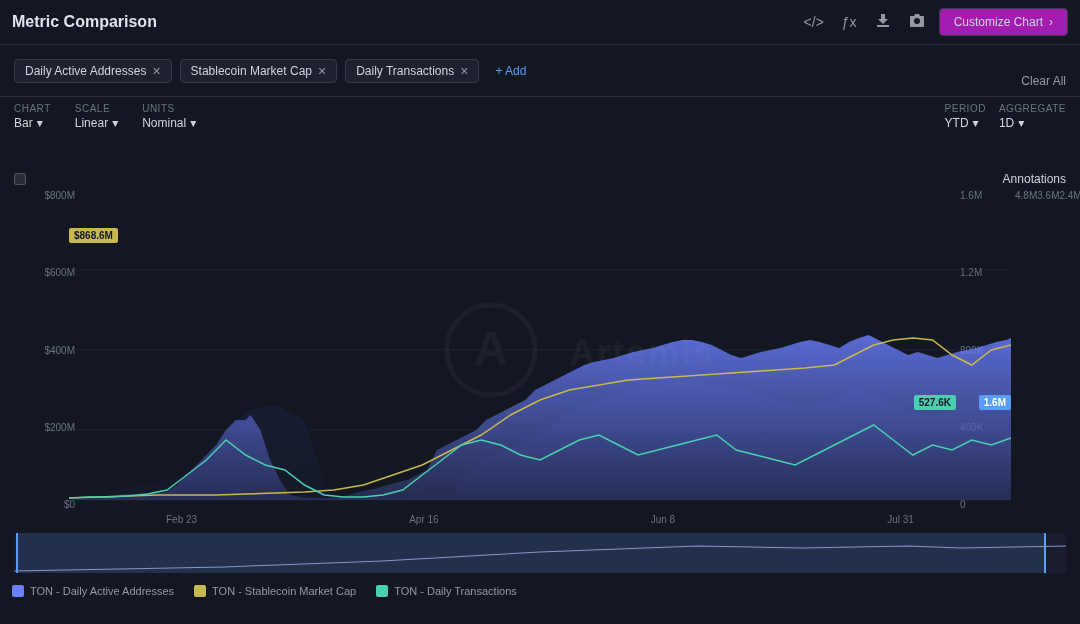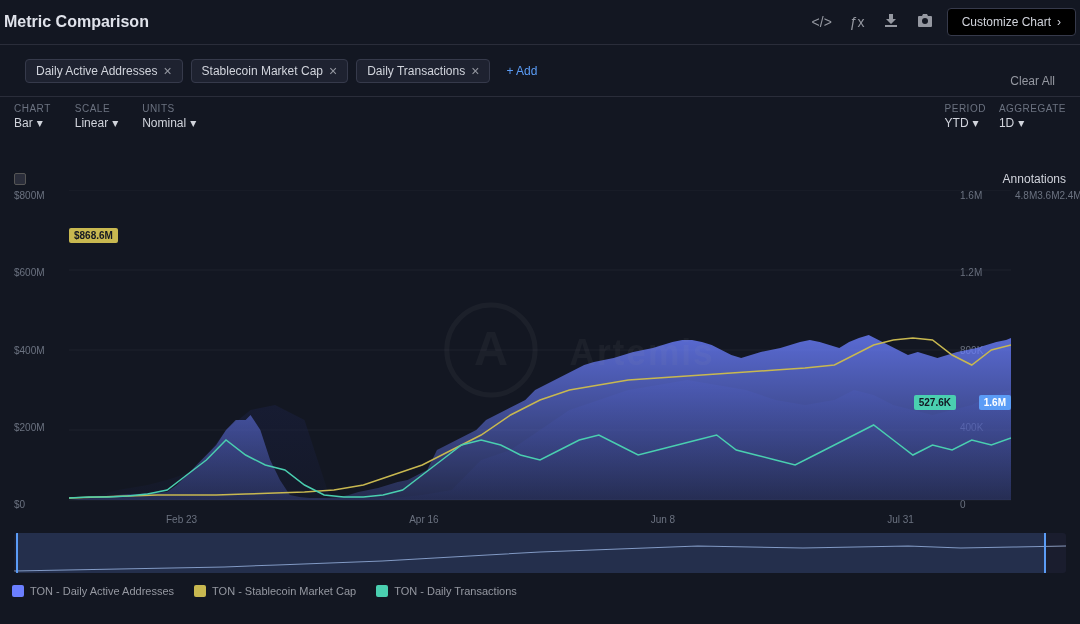--- a/index.html
+++ b/index.html
@@ -10,21 +10,21 @@
       font-size: 12px;
       width: 1080px;
       height: 624px;
       overflow: hidden;
     }
 
     .top-bar {
       display: flex;
       align-items: center;
       justify-content: space-between;
-      padding: 8px 4px;
+      padding: 8px 12px;
       border-bottom: 1px solid #2a2d3a;
     }
 
     .title {
       font-size: 16px;
       font-weight: 600;
       color: #e0e3eb;
     }
 
     .top-actions {
@@ -38,36 +38,36 @@
       border: none;
       color: #9598a1;
       cursor: pointer;
       padding: 4px;
       font-size: 14px;
       display: flex;
       align-items: center;
     }
 
     .customize-btn {
-      background: #000000;
+      background: #a21caf;
       border: 1px solid #363a4b;
       color: #d1d4dc;
       padding: 6px 14px;
       border-radius: 4px;
       cursor: pointer;
       font-size: 12px;
       display: flex;
       align-items: center;
       gap: 6px;
     }
 
     .tags-row {
       display: flex;
       align-items: center;
-      padding: 8px 25px;
+      padding: 8px 14px;
       gap: 8px;
       border-bottom: 1px solid #2a2d3a;
     }
 
     .tag {
       display: flex;
       align-items: center;
       gap: 6px;
       background: #1e2230;
       border: 1px solid #363a4b;
@@ -162,27 +162,28 @@
       margin: 0 14px;
     }
 
     .chart-svg {
       width: 100%;
       height: 100%;
     }
 
     .y-axis-left {
       position: absolute;
-      left: 0;
+      left: 10px;
       top: 0;
       height: 100%;
       width: 55px;
       display: flex;
       flex-direction: column;
       justify-content: space-between;
+      align-items: flex-end;
       padding: 0 4px 0 0;
       font-size: 10px;
       color: #6b7280;
     }
 
     .y-axis-right1 {
       position: absolute;
       right: 55px;
       top: 0;
       height: 100%;

